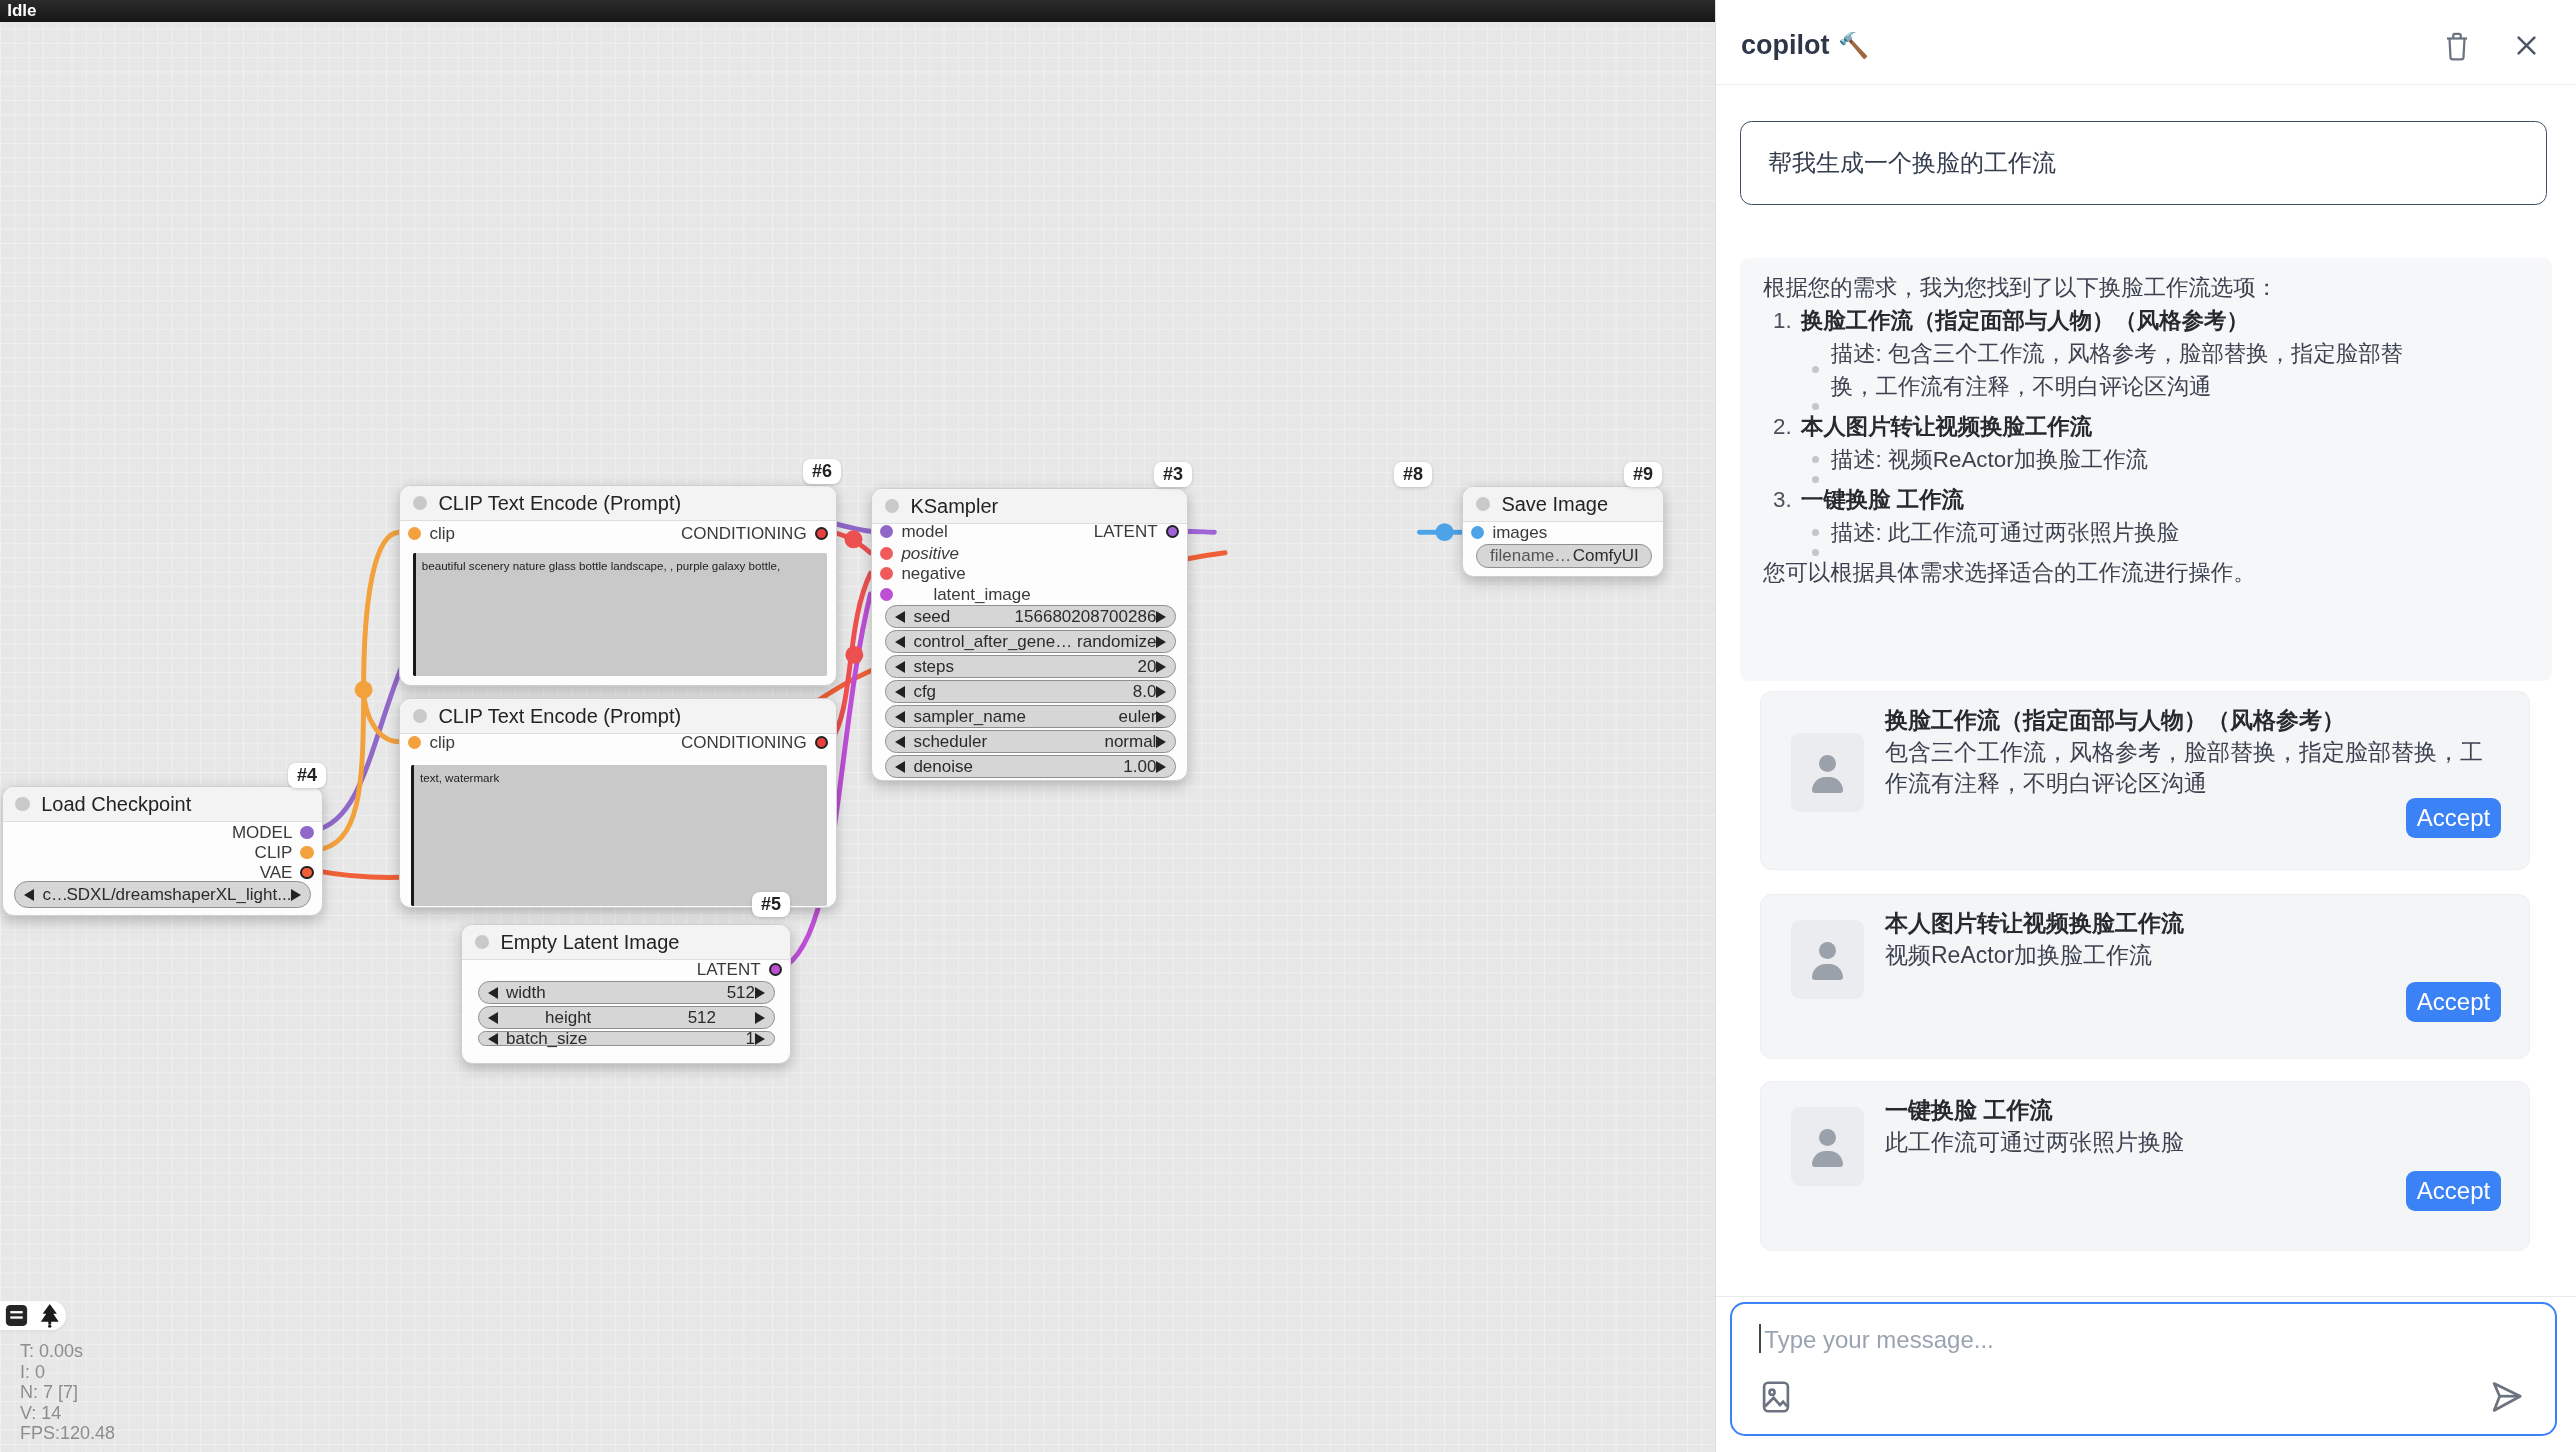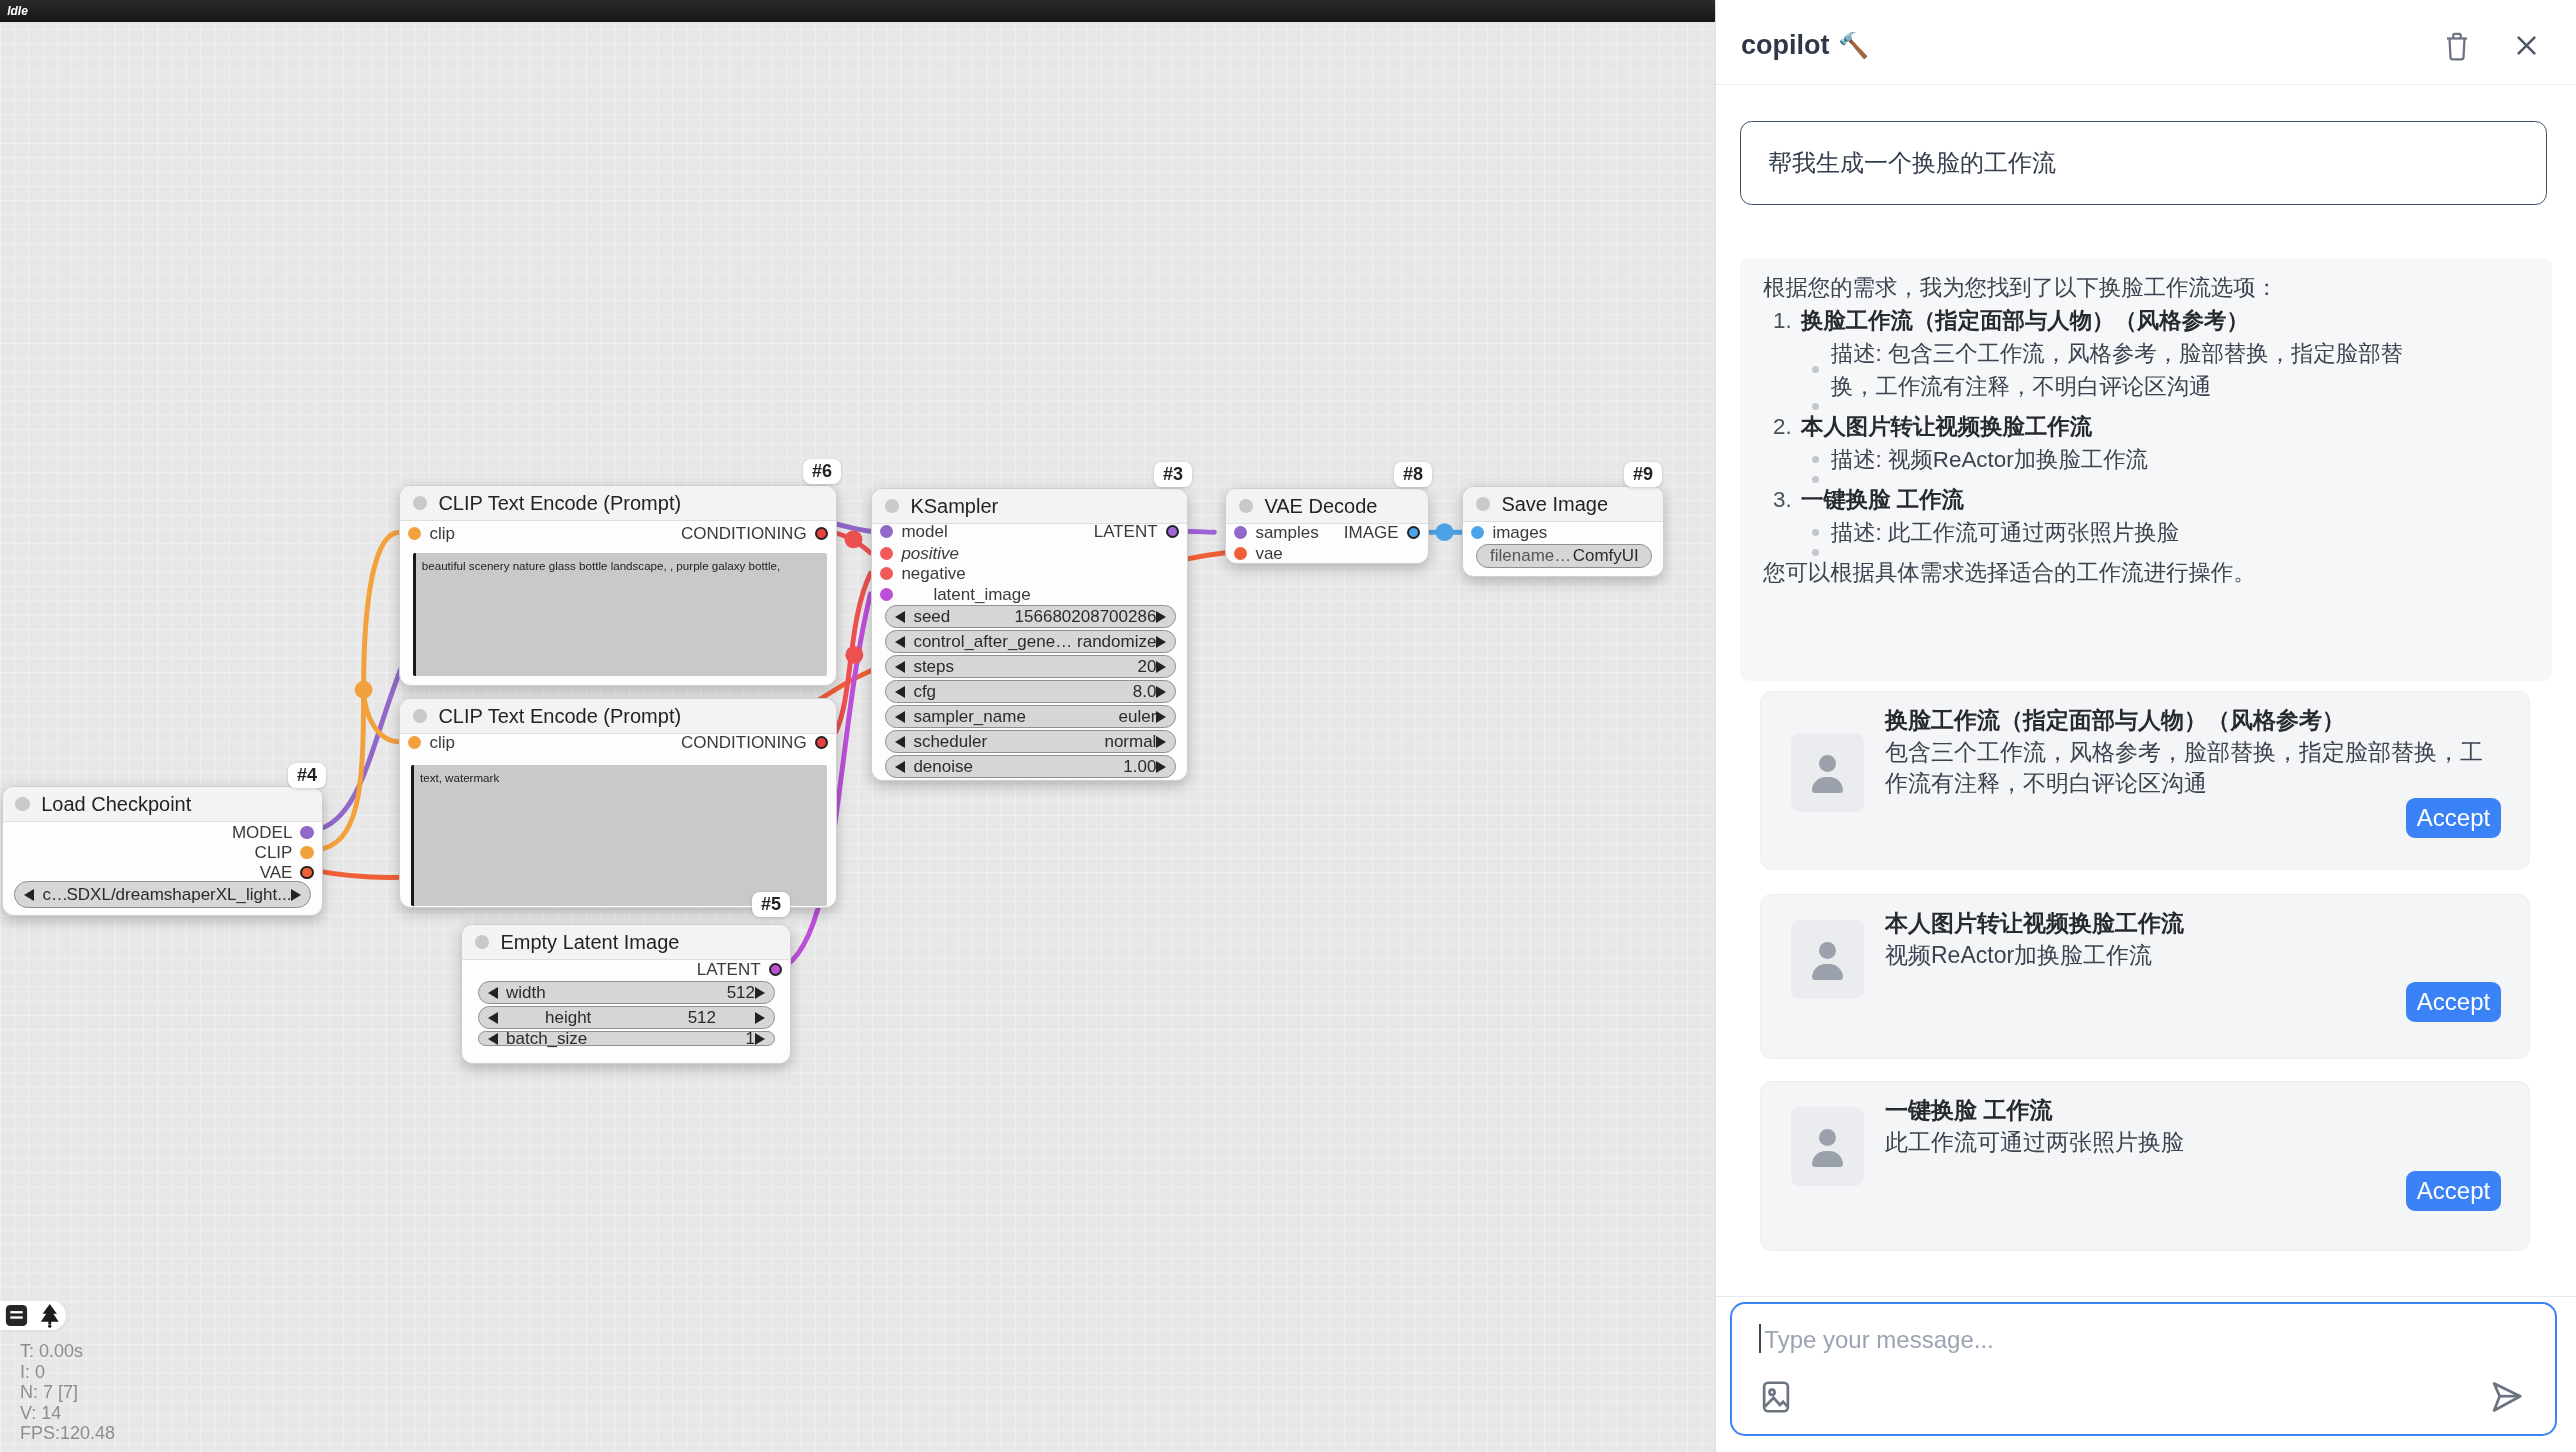--- a/index.html
+++ b/index.html
@@ -14,24 +14,23 @@
     background-color:#e7e7e7;
     background-image:
       linear-gradient(#f0f0f0 1.3px, transparent 1.3px),
       linear-gradient(90deg,#f0f0f0 1.3px, transparent 1.3px);
     background-size:14.3px 14.3px;
     overflow:hidden;
   }
   #topbar{
     position:absolute;left:0;top:0;width:1715px;height:21.5px;
     background:linear-gradient(#2b2b2b,#161616);
-    color:#fff;font-size:12px;font-weight:bold;
+    color:#fff;font-size:17px;font-weight:bold;
     display:flex;align-items:center;padding-left:7.2px;box-sizing:border-box;
     z-index:30;
-    font-style:italic;
   }
   #links{position:absolute;left:0;top:0;z-index:1;}
   .node{
     position:absolute;background:#fdfdfd;border:0.9px solid #cfcfcf;border-radius:11.6px;
     box-shadow:0 4.5px 12.5px rgba(0,0,0,.22);z-index:2;box-sizing:border-box;
   }
   .node-header{
     height:34px;background:#f3f3f3;border-bottom:0.9px solid #dedede;
     border-radius:10.7px 10.7px 0 0;display:flex;align-items:center;gap:11.6px;
     padding-left:12.5px;
@@ -281,38 +280,20 @@
       <span class="arr arr-r"></span>
     </div>
     <div class="widget" style="left:13.4px;top:266px;width:291px;height:23px;">
       <span class="arr arr-l"></span>
       <span class="w-name">denoise</span>
       <span class="w-val">1.00</span>
       <span class="arr arr-r"></span>
     </div>
   </div>
 
-  <div class="node" style="left:1225px;top:488px;width:204px;height:76px;">
-    <div class="node-header">
-      <span class="node-dot"></span>
-      <span class="node-title">VAE Decode</span>
-    </div>
-    <div class="slot slot-in" style="top:33px;">
-      <span class="pdot" style="background:#9068c8;"></span>
-      <span>samples</span>
-    </div>
-    <div class="slot slot-in" style="top:54px;">
-      <span class="pdot" style="background:#f06038;"></span>
-      <span>vae</span>
-    </div>
-    <div class="slot slot-out" style="top:33px;">
-      <span>IMAGE</span>
-      <span class="pdot ring" style="background:#4ca3e8;"></span>
-    </div>
-  </div>
 
   <div class="node" style="left:1462px;top:486px;width:202px;height:91px;">
     <div class="node-header">
       <span class="node-dot"></span>
       <span class="node-title">Save Image</span>
     </div>
     <div class="slot slot-in" style="top:35px;">
       <span class="pdot" style="background:#4ca3e8;"></span>
       <span>images</span>
     </div>

